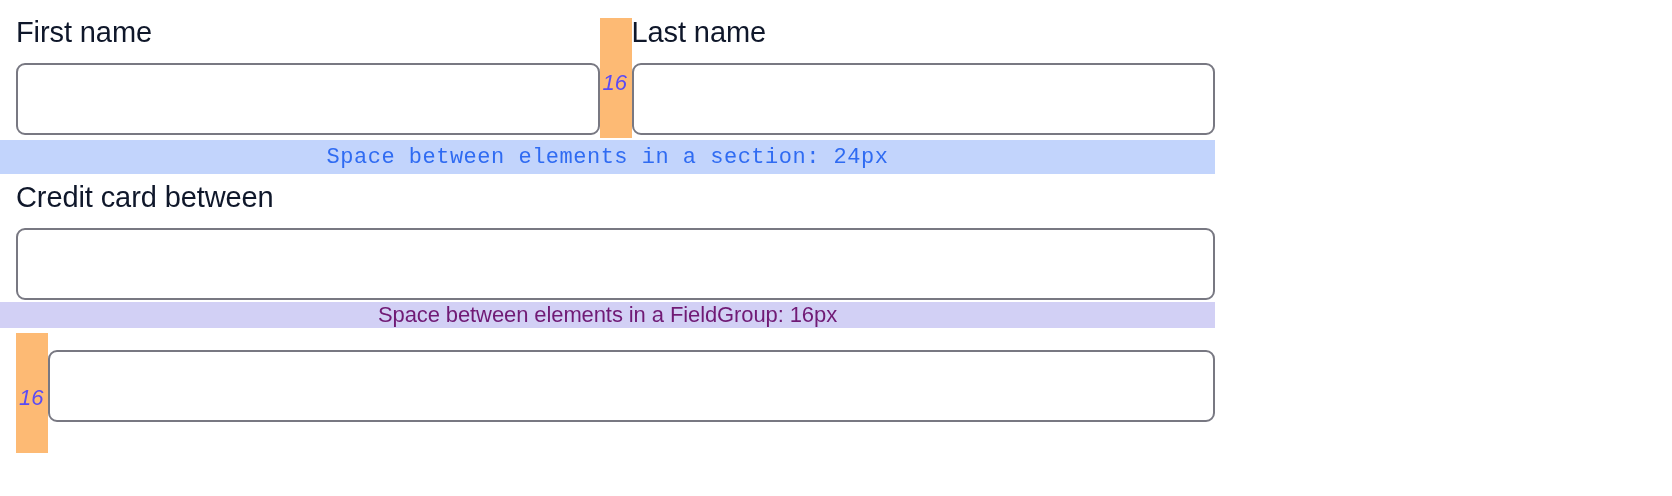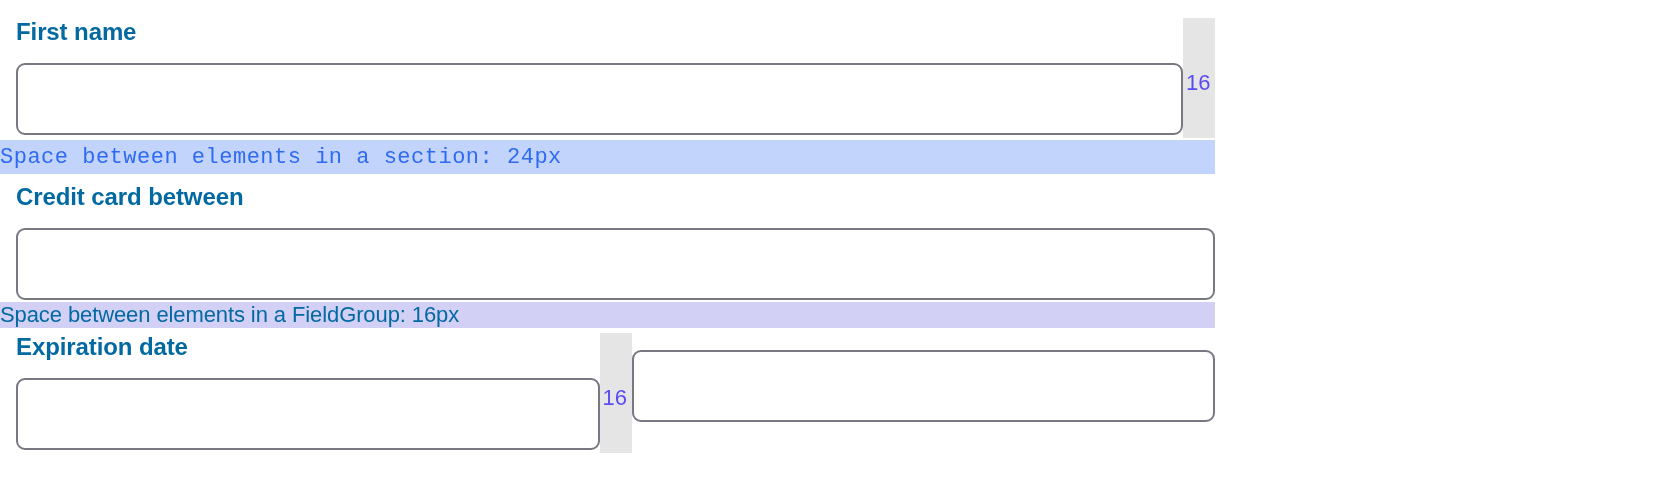--- a/index.html
+++ b/index.html
@@ -30,23 +30,23 @@
     left: 16px;
     width: 1199px;
     display: flex;
     align-items: stretch;
   }
   .field-col {
     flex: 1 1 0;
     min-width: 0;
   }
   .field-label {
-    font-size: 24px;
-    font-weight: bold;
-    color: #0369a1;
+    font-size: 29px;
+    font-weight: normal;
+    color: #0f172a;
     line-height: 28px;
     letter-spacing: -0.1px;
     white-space: nowrap;
   }
   .field-input {
     margin-top: 17px;
     height: 72px;
     width: 100%;
     border: 2px solid #787882;
     border-radius: 9px;
@@ -56,103 +56,104 @@
     font-family: "Liberation Sans", sans-serif;
     font-size: 20px;
     color: #111111;
     outline: none;
   }
 
   
   .gap-v {
     width: 32px;
     flex: 0 0 32px;
-    background: #e5e5e5;
+    background: #fdba74;
     position: relative;
+    font-style: italic;
   }
   .gap-v-label {
     position: absolute;
     left: 3px;
     font-size: 22px;
     color: #5b4bf5;
     line-height: 26px;
     white-space: nowrap;
   }
 
   
   .gap-h {
     position: absolute;
     left: 0;
     width: 1215px;
     display: flex;
     align-items: center;
-    justify-content: flex-start;
+    justify-content: center;
   }
   .gap-h.section {
     background: #c2d4fc;
     height: 34px;
   }
   .gap-h.section .gap-h-label {
     font-family: "Liberation Mono", monospace;
     font-size: 22px;
     color: #2f6bf2;
     letter-spacing: 0.5px;
     white-space: nowrap;
   }
   .gap-h.fieldgroup {
     background: #d2d0f5;
     height: 26px;
   }
   .gap-h.fieldgroup .gap-h-label {
     font-family: "Liberation Sans", sans-serif;
     font-size: 22px;
-    color: #0369a1;
+    color: #701a75;
     letter-spacing: -0.1px;
     white-space: nowrap;
   }
 </style>
 </head>
 <body>
 
 <div class="stage">
 
   <div class="field-row" style="top:18px; height:120px;">
 
     <div class="field-col">
       <div class="field-label">First name</div>
       <input class="field-input" type="text" placeholder="" style="">
     </div>
 
     <div class="gap-v">
       <span class="gap-v-label" style="top:52px;">16</span>
     </div>
 
+    <div class="field-col">
+      <div class="field-label">Last name</div>
+      <input class="field-input" type="text" placeholder="" style="">
+    </div>
   </div>
 
   <div class="gap-h section" style="top:140px;">
     <span class="gap-h-label">Space between elements in a section: 24px</span>
   </div>
 
   <div class="field-row" style="top:183px; height:120px;">
     <div class="field-col">
       <div class="field-label">Credit card between</div>
       <input class="field-input" type="text" placeholder="" style="">
     </div>
   </div>
 
   <div class="gap-h fieldgroup" style="top:302px;">
     <span class="gap-h-label">Space between elements in a FieldGroup: 16px</span>
   </div>
 
   <div class="field-row" style="top:333px; height:120px;">
 
-    <div class="field-col">
-      <div class="field-label">Expiration date</div>
-      <input class="field-input" type="text" placeholder="" style="">
-    </div>
 
     <div class="gap-v">
       <span class="gap-v-label" style="top:52px;">16</span>
     </div>
 
     <div class="field-col">
       <input class="field-input" type="text" placeholder="" style="">
     </div>
   </div>
 

